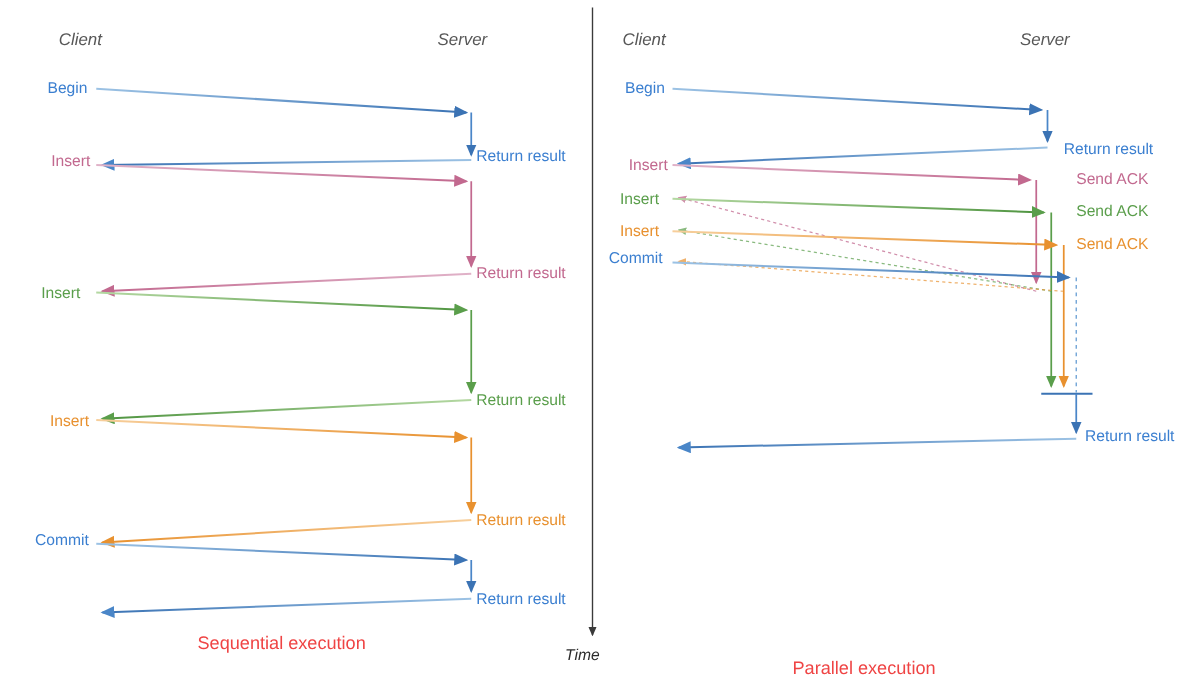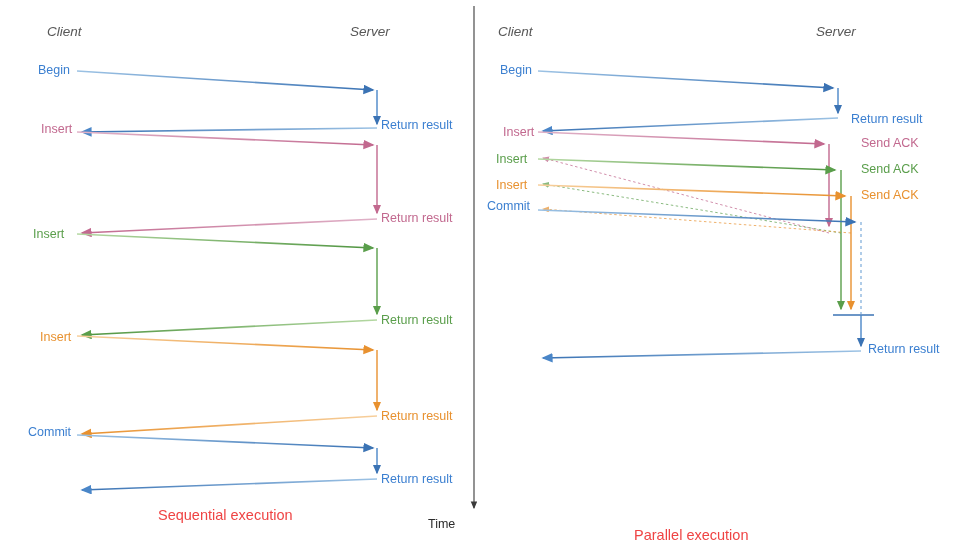--- a/index.html
+++ b/index.html
@@ -171,15 +171,15 @@
 
   <div class="lbl" style="left:851px;top:113px;color:#3b7fd0;">Return result</div>
   <div class="lbl" style="left:861px;top:137px;color:#c2698f;">Send ACK</div>
   <div class="lbl" style="left:861px;top:163px;color:#5a9e4b;">Send ACK</div>
   <div class="lbl" style="left:861px;top:189px;color:#e8912f;">Send ACK</div>
   <div class="lbl" style="left:868px;top:343px;color:#3b7fd0;">Return result</div>
 
   <div class="lbl caption" style="left:158px;top:508px;">Sequential execution</div>
   <div class="lbl caption" style="left:634px;top:528px;text-align:right;">Parallel execution</div>
 
-  <div class="lbl time-lbl" style="left:428px;top:518px;">Time</div>
+  <div class="lbl time-lbl" style="left:452px;top:518px;font-style:italic;">Time</div>
 
 </div>
 
 </body></html>

